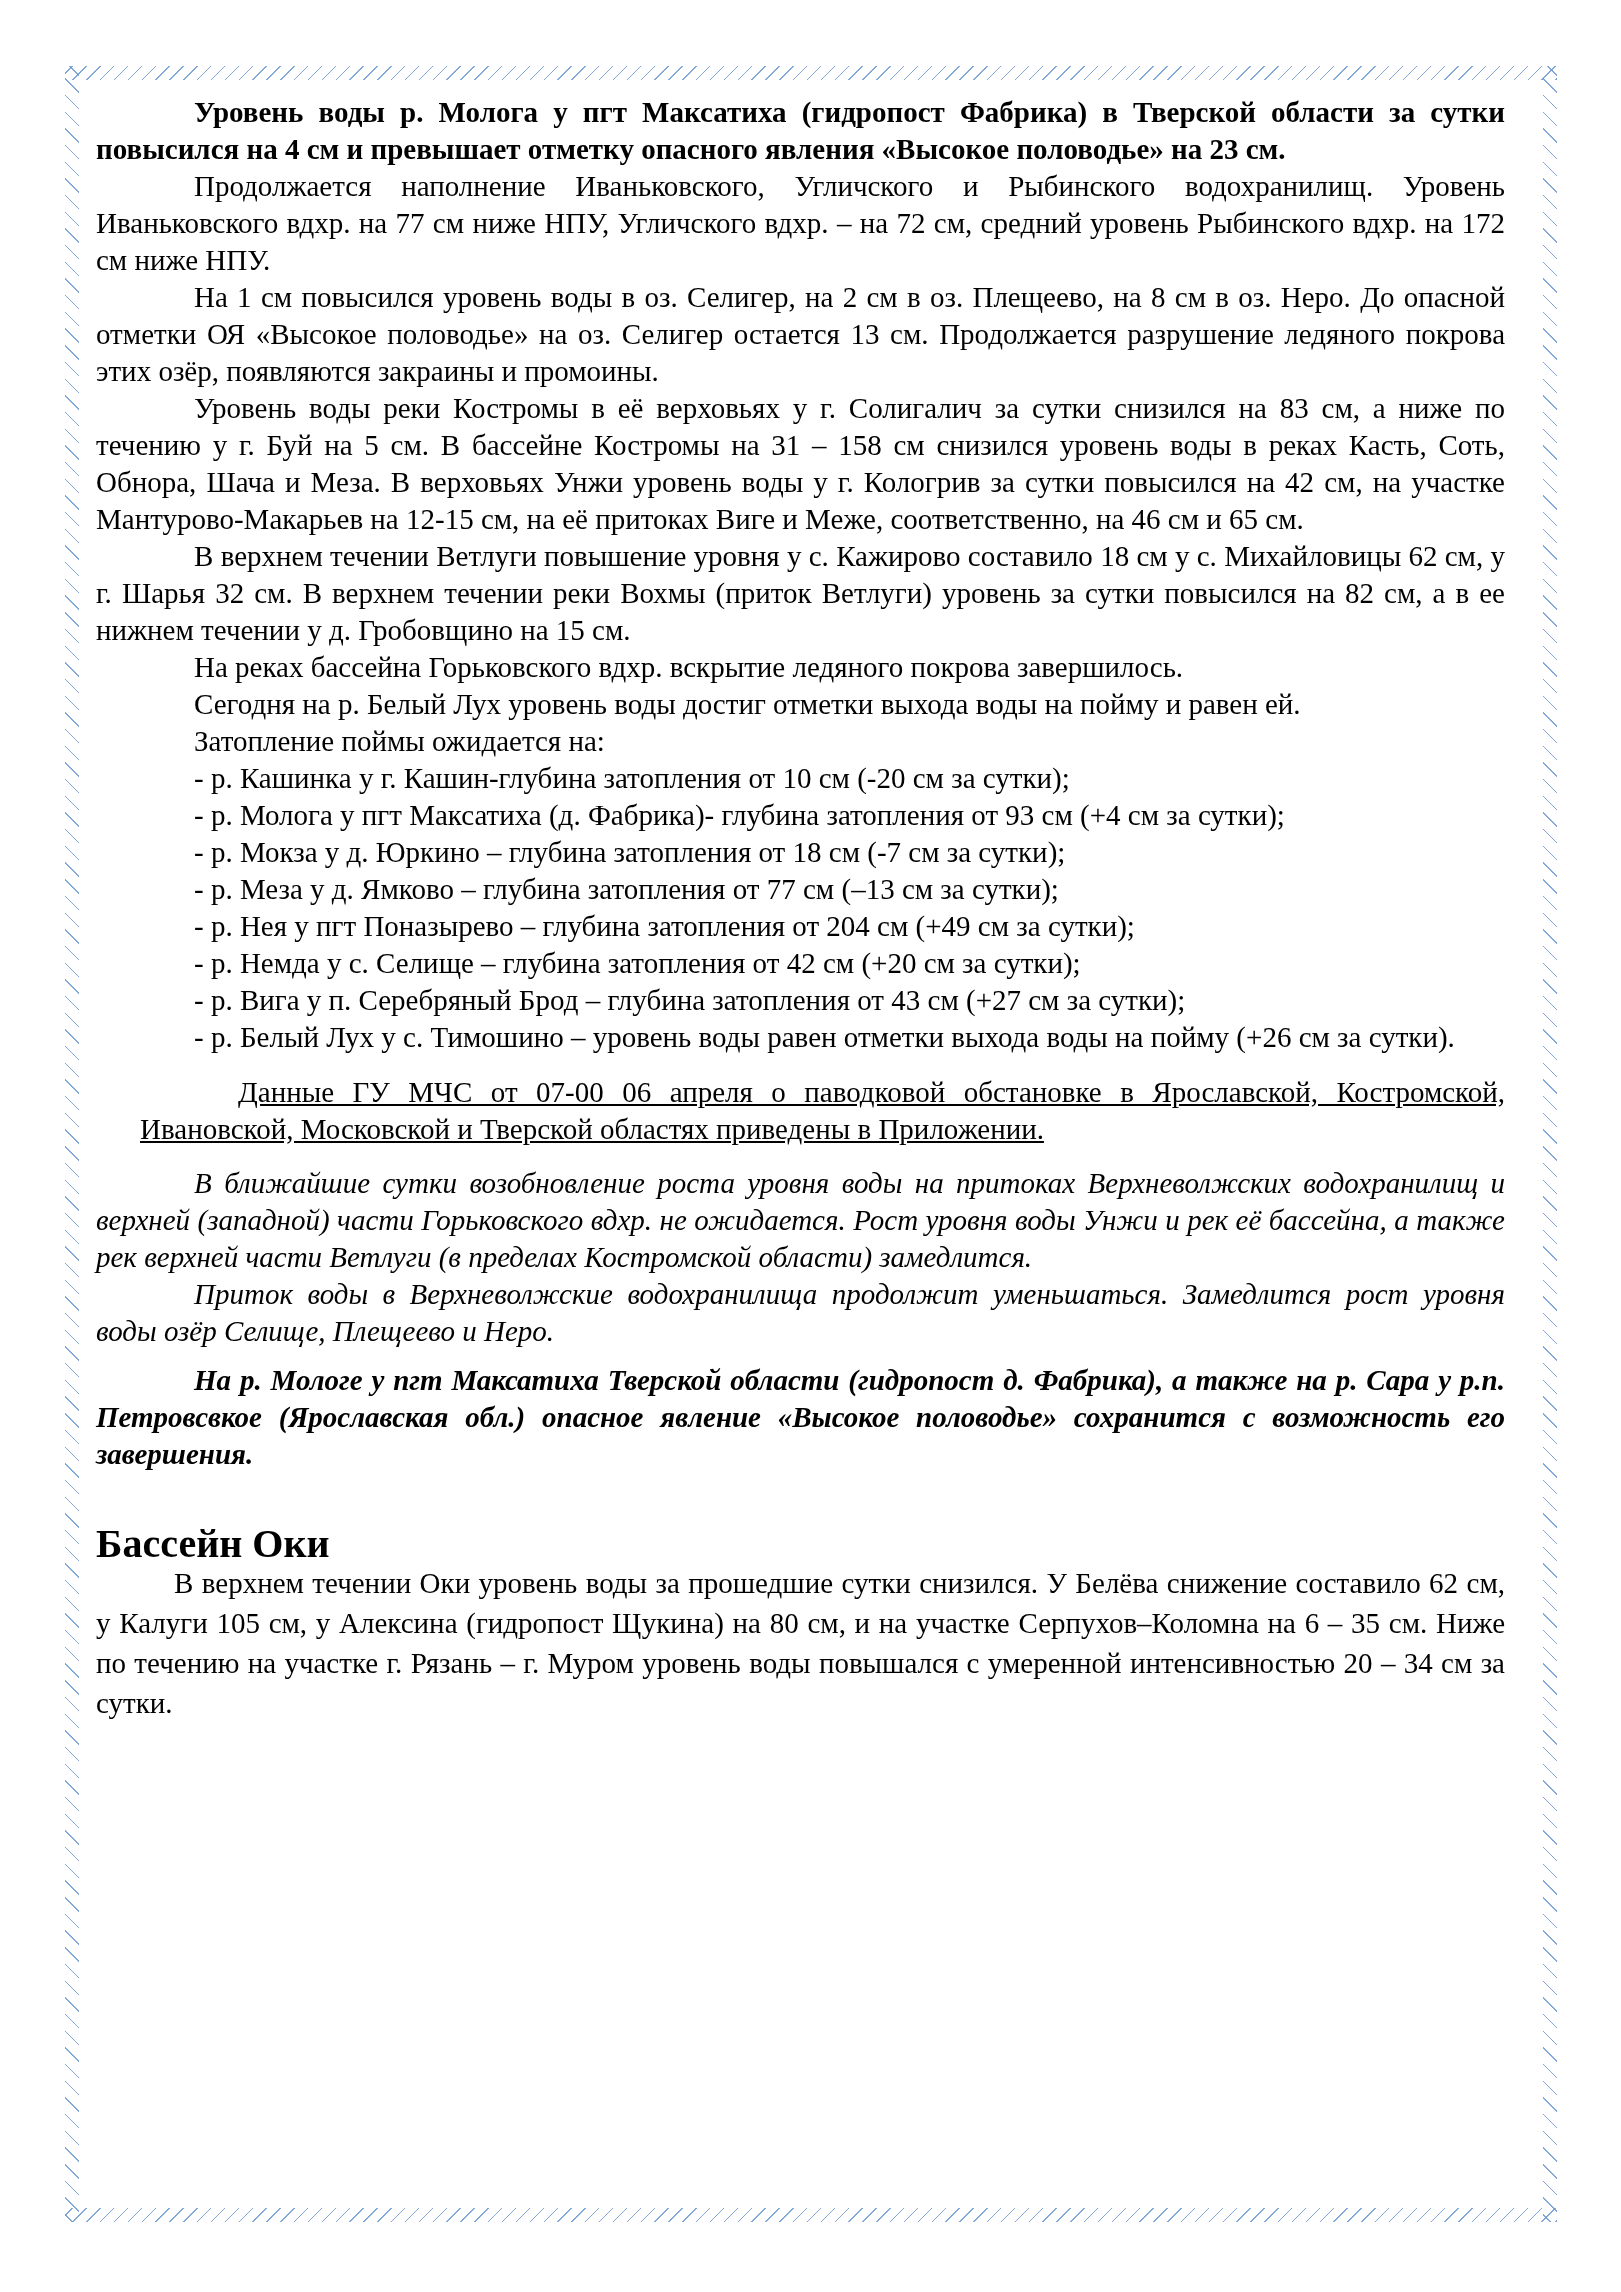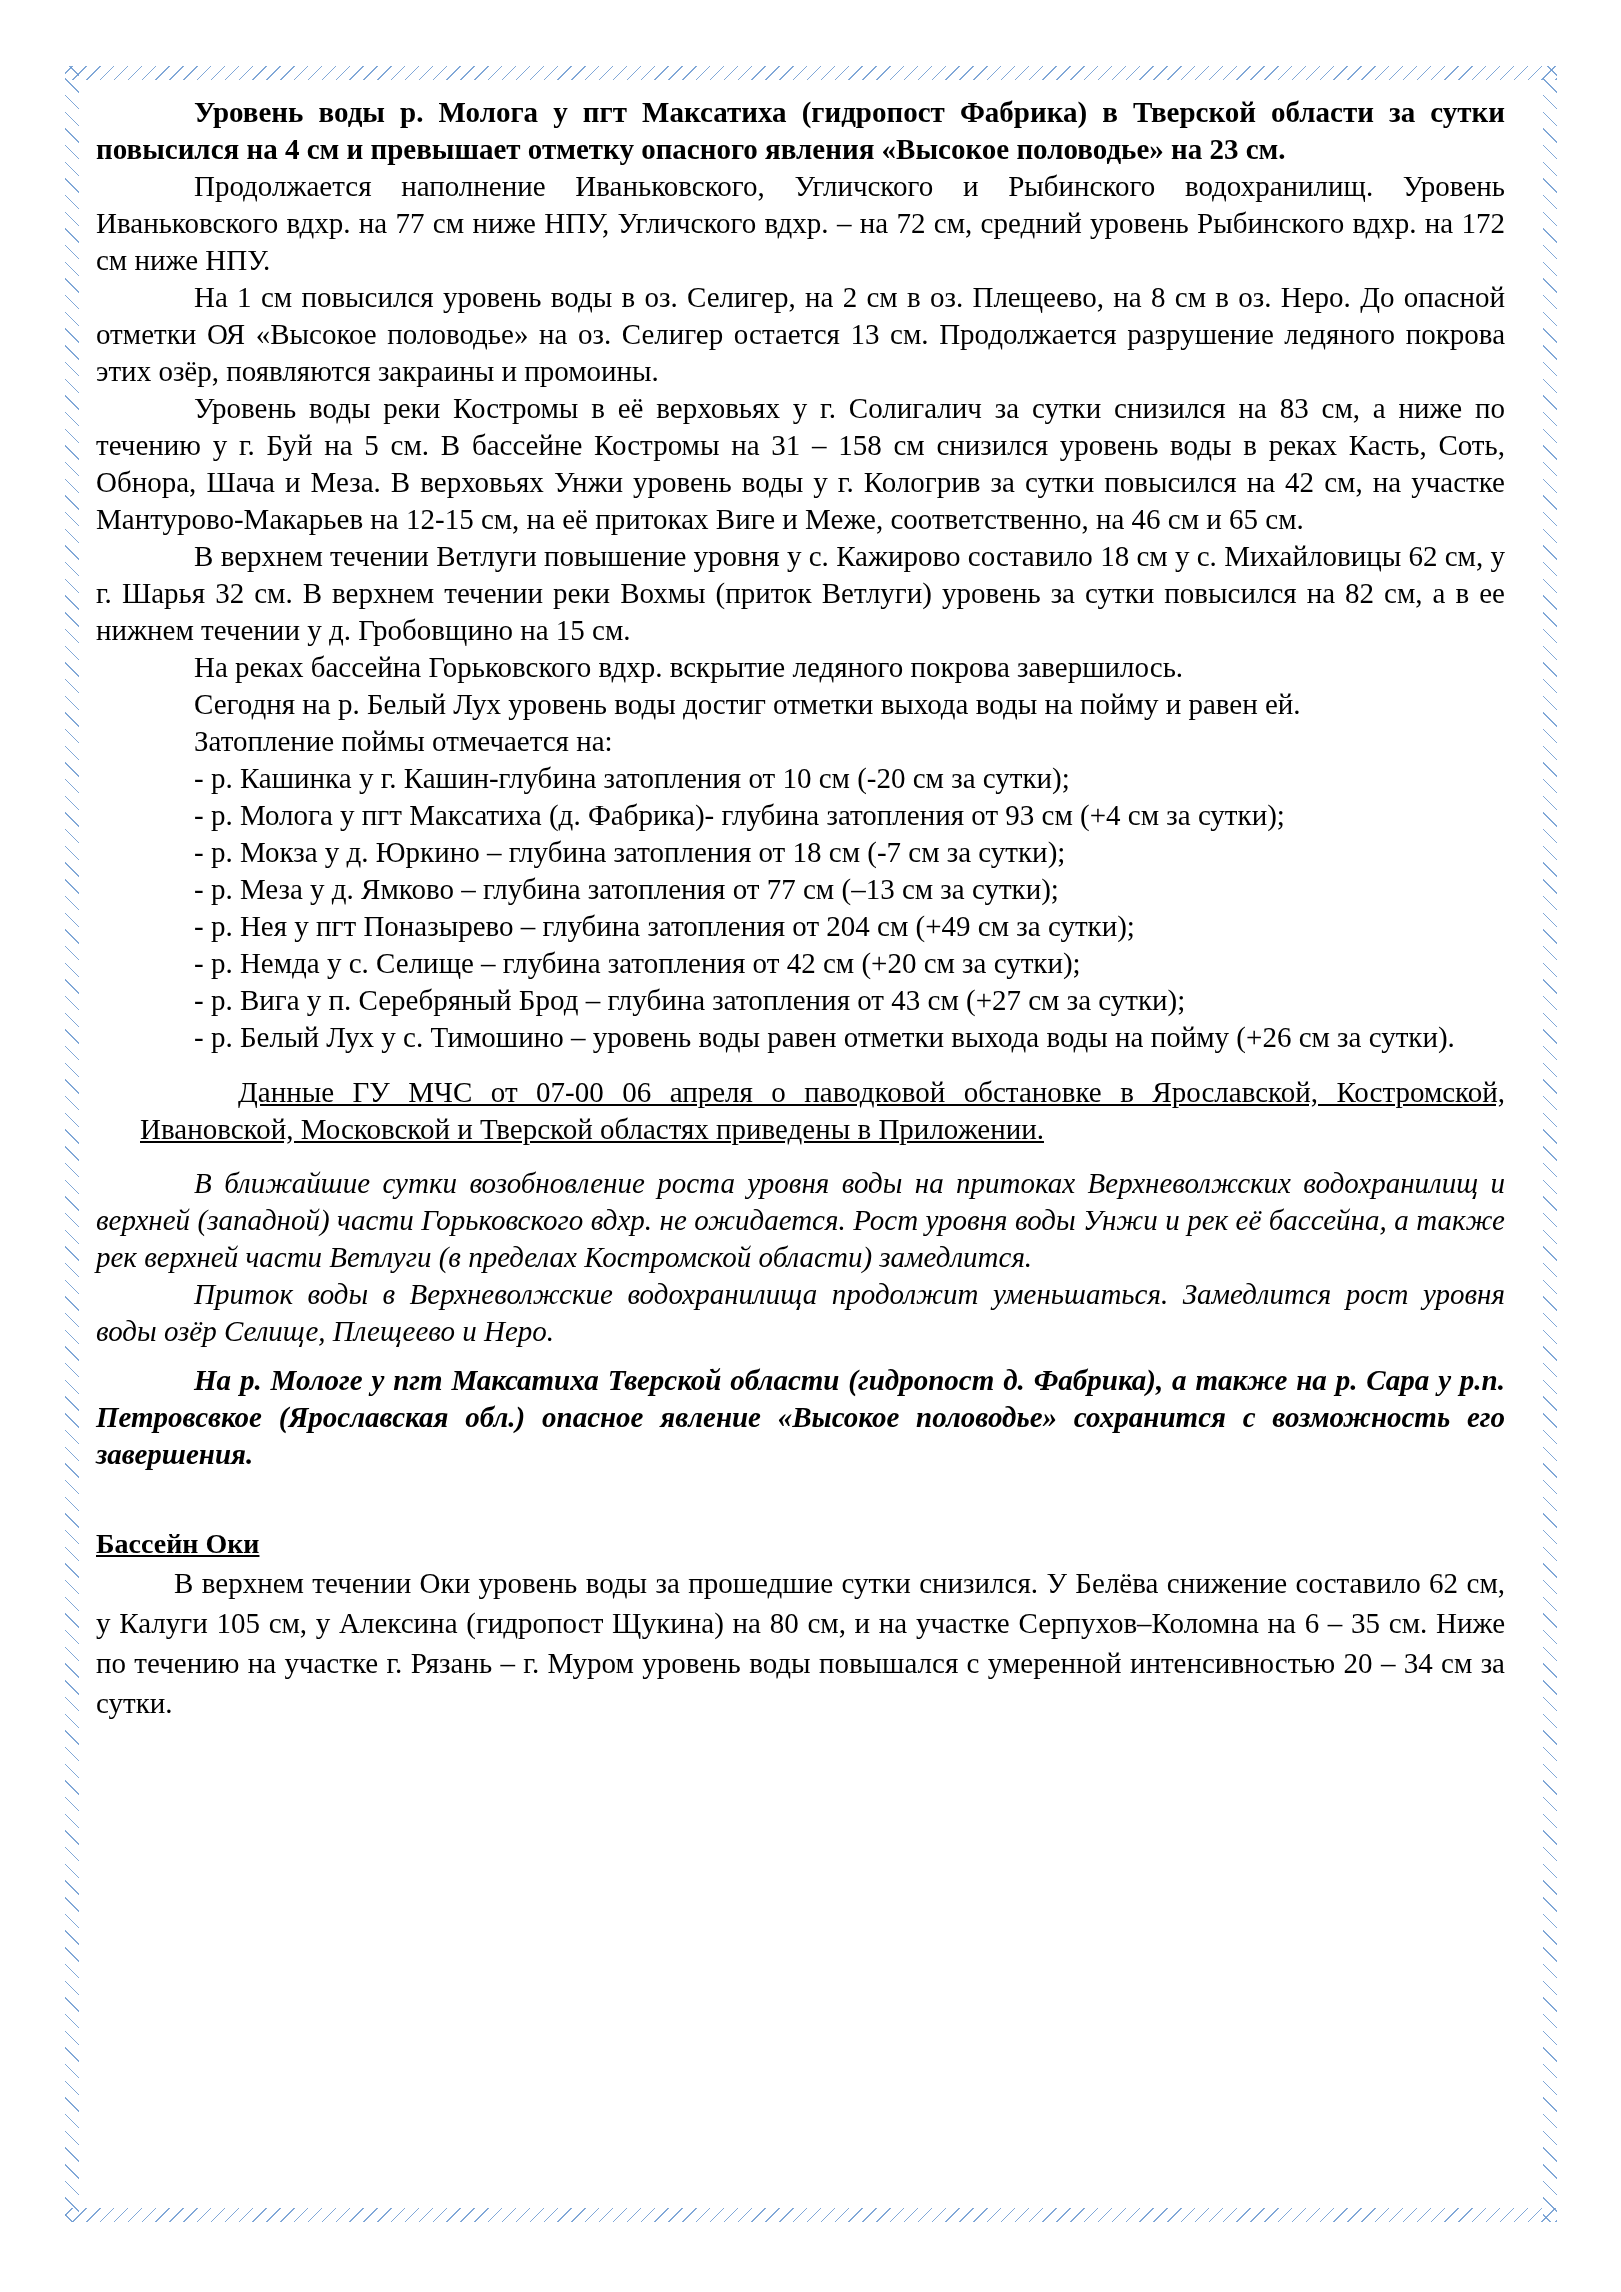--- a/index.html
+++ b/index.html
@@ -18,21 +18,21 @@
     opacity:0.85; }
   .border-v.left { left:0; }
   .border-v.right { right:0; }
   .page { position:absolute; left:96px; top:82px; width:1409px;
           font-size:29px; line-height:37px; text-align:justify; }
   p { margin:0; text-indent:98px; }
   .bold { font-weight:bold;margin-top:12px; }
   .italic { font-style:italic; }
   .underline { text-decoration:underline;margin-left:44px; }
   .gap { margin-top:17.6px; }
-  h2 { margin:51px 0 0 0; font-size:28px; line-height:39px; font-weight:bold; text-indent:0;text-decoration:underline; }
+  h2 { margin:51px 0 0 0; font-size:40px; line-height:39px; font-weight:bold; text-indent:0; }
   .oka p { text-indent:78px; line-height:40px; }
 </style>
 </head>
 <body>
 
 <div class="frame">
   <div class="border-h top"></div>
   <div class="border-h bottom"></div>
   <div class="border-v left"></div>
   <div class="border-v right"></div>
@@ -40,21 +40,21 @@
 
 <div class="page">
   <section>
     <p class="bold">Уровень воды р. Молога у пгт Максатиха (гидропост Фабрика) в Тверской области за сутки повысился на 4 см и превышает отметку опасного явления «Высокое половодье» на 23 см.</p>
     <p>Продолжается наполнение Иваньковского, Угличского и Рыбинского водохранилищ. Уровень Иваньковского вдхр. на 77 см ниже НПУ, Угличского вдхр. – на 72 см, средний уровень Рыбинского вдхр. на 172 см ниже НПУ.</p>
     <p>На 1 см повысился уровень воды в оз. Селигер, на 2 см в оз. Плещеево, на 8 см в оз. Неро. До опасной отметки ОЯ «Высокое половодье» на оз. Селигер остается 13 см. Продолжается разрушение ледяного покрова этих озёр, появляются закраины и промоины.</p>
     <p>Уровень воды реки Костромы в её верховьях у г. Солигалич за сутки снизился на 83 см, а ниже по течению у г. Буй на 5 см. В бассейне Костромы на 31 – 158 см снизился уровень воды в реках Касть, Соть, Обнора, Шача и Меза. В верховьях Унжи уровень воды у г. Кологрив за сутки повысился на 42 см, на участке Мантурово-Макарьев на 12-15 см, на её притоках Виге и Меже, соответственно, на 46 см и 65 см.</p>
     <p>В верхнем течении Ветлуги повышение уровня у с. Кажирово составило 18 см у с. Михайловицы 62 см, у г. Шарья 32 см. В верхнем течении реки Вохмы (приток Ветлуги) уровень за сутки повысился на 82 см, а в ее нижнем течении у д. Гробовщино на 15 см.</p>
     <p>На реках бассейна Горьковского вдхр. вскрытие ледяного покрова завершилось.</p>
     <p>Сегодня на р. Белый Лух уровень воды достиг отметки выхода воды на пойму и равен ей.</p>
-    <p>Затопление поймы отмечается на:</p>
+    <p>Затопление поймы ожидается на:</p>
     <div>
       <p>- р. Кашинка у г. Кашин-глубина затопления от 10 см (-20 см за сутки);</p>
       <p>- р. Молога у пгт Максатиха (д. Фабрика)- глубина затопления от 93 см (+4 см за сутки);</p>
       <p>- р. Мокза у д. Юркино – глубина затопления от 18 см (-7 см за сутки);</p>
       <p>- р. Меза у д. Ямково – глубина затопления от 77 см (–13 см за сутки);</p>
       <p>- р. Нея у пгт Поназырево – глубина затопления от 204 см (+49 см за сутки);</p>
       <p>- р. Немда у с. Селище  – глубина затопления от 42 см (+20 см за сутки);</p>
       <p>- р. Вига у п. Серебряный Брод – глубина затопления от 43 см (+27 см за сутки);</p>
       <p>- р. Белый Лух  у с. Тимошино – уровень воды равен отметки выхода воды на пойму (+26 см за сутки).</p>
     </div>

